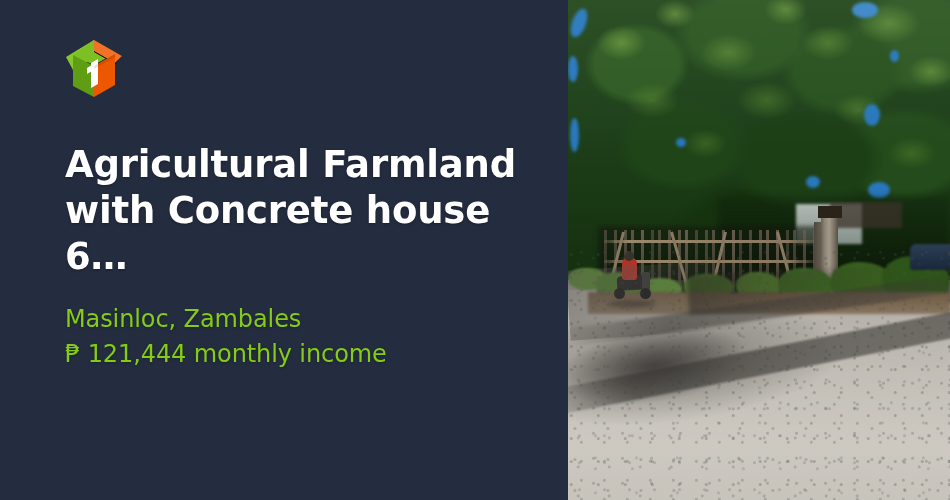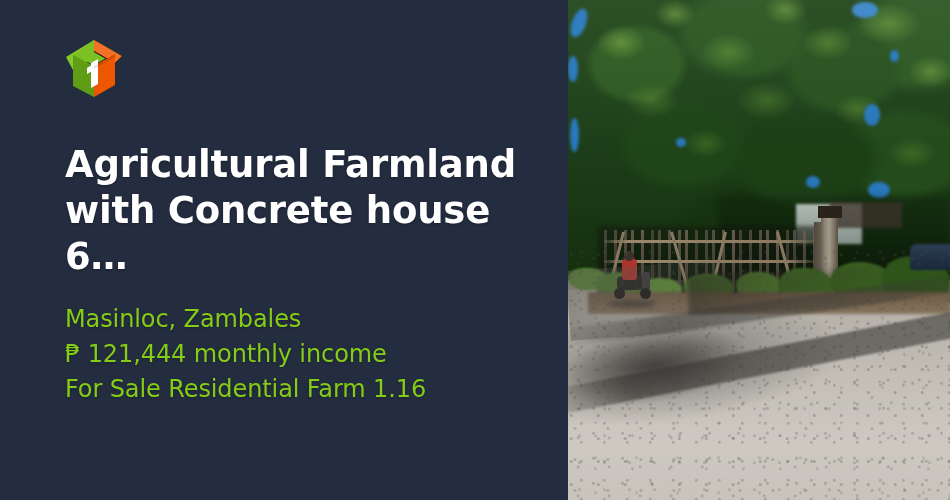--- a/index.html
+++ b/index.html
@@ -324,21 +324,20 @@
 
         <polygon points="29,28 50,16 50,19 29,31" fill="rgba(0,0,0,0.10)"></polygon>
       </svg>
     </div>
 
     <div class="title">Agricultural Farmland with Concrete house 6…</div>
 
     <div class="details">
       <div class="detail-line">Masinloc, Zambales</div>
       <div class="detail-line">₱ 121,444 monthly income</div>
-      <div class="detail-line">For Sale Residential Farm 1.16</div>
     </div>
 
   </div>
 
   <div class="photo">
     <div class="sky"></div>
     <div class="road"></div>
     <div class="road-edge"></div>
     <div class="far-trees"></div>
     <div class="far-structure"></div>

